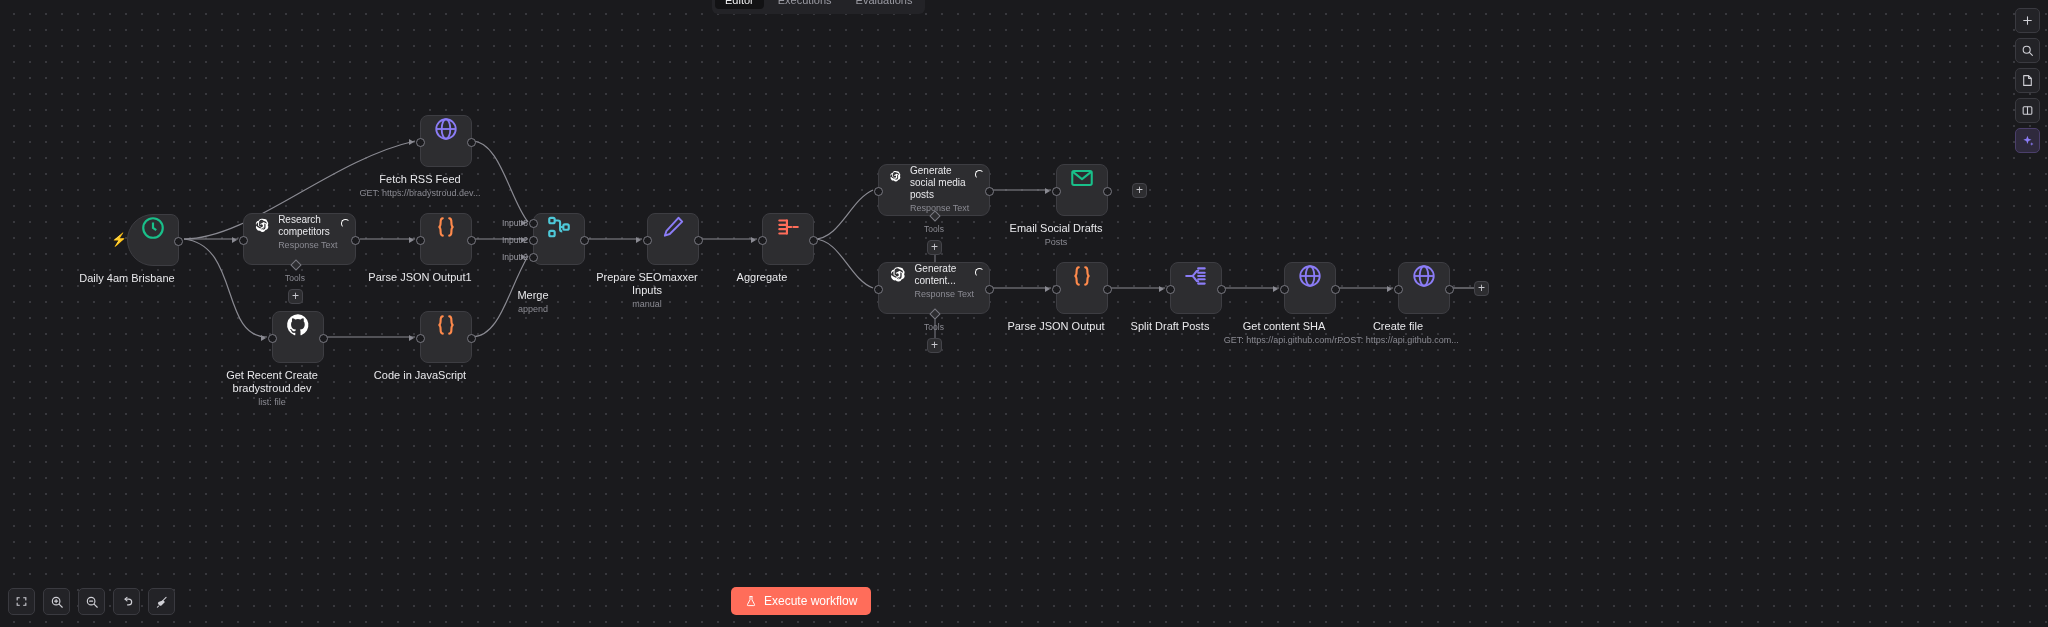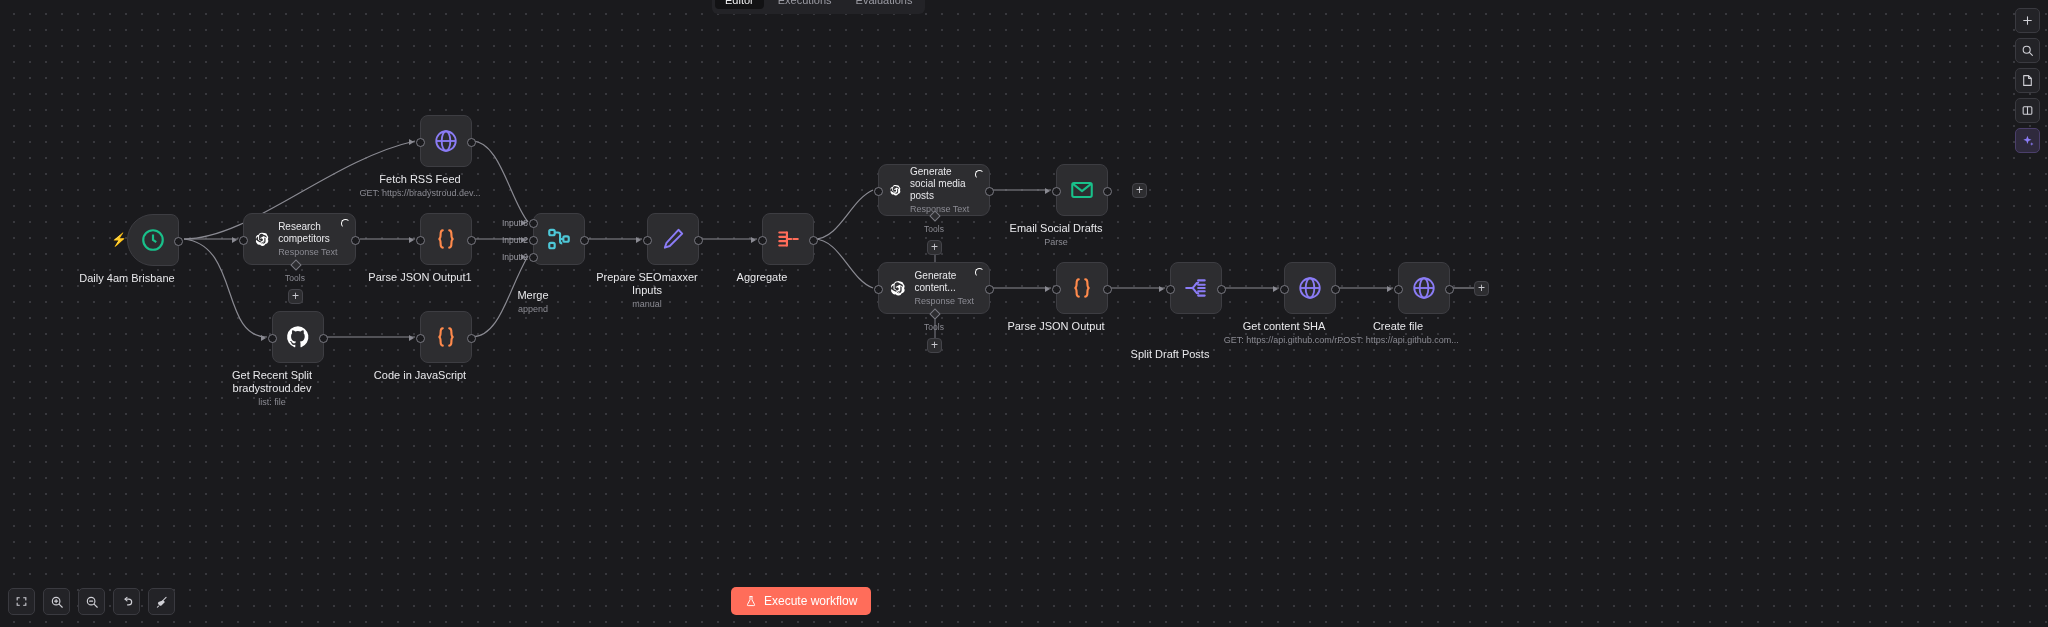--- a/index.html
+++ b/index.html
@@ -19,21 +19,21 @@
   }
   #edges { position: absolute; inset: 0; pointer-events: none; }
 
   
   .node { position: absolute; }
   .node-box {
     position: absolute; left: 0; top: 0;
     background: #2d2d30;
     border: 1px solid #3d3d42;
     border-radius: 8px;
-    display: flex; align-items: center; justify-content: center;
+    display: flex; justify-content: center;
   }
   .node-sq .node-box { width: 52px; height: 52px; }
   .node-wide .node-box {
     width: 112px; height: 52px;
     justify-content: flex-start; gap: 9px; padding: 0 10px;
     border-radius: 9px;
   }
   .node-trigger .node-box {
     width: 52px; height: 52px;
     border-top-left-radius: 26px; border-bottom-left-radius: 26px;
@@ -214,21 +214,21 @@
   <div class="node node-sq" style="left:272px; top:311px;">
     <div class="node-box">
       <svg width="26" height="26" viewBox="0 0 24 24" fill="#ffffff">
         <path d="M12 2A10 10 0 0 0 8.8 21.5c.5.1.7-.2.7-.5v-1.8c-2.8.6-3.4-1.3-3.4-1.3-.5-1.2-1.1-1.5-1.1-1.5-.9-.6.1-.6.1-.6 1 .1 1.5 1 1.5 1 .9 1.5 2.4 1.1 3 .8.1-.7.4-1.1.6-1.4-2.2-.3-4.6-1.1-4.6-5a4 4 0 0 1 1-2.7c-.1-.3-.4-1.3.1-2.6 0 0 .8-.3 2.7 1a9.4 9.4 0 0 1 5 0c1.9-1.3 2.7-1 2.7-1 .5 1.3.2 2.3.1 2.6a4 4 0 0 1 1 2.7c0 3.9-2.3 4.7-4.6 5 .4.3.7.9.7 1.9v2.8c0 .3.2.6.7.5A10 10 0 0 0 12 2z"></path>
       </svg>
       <div class="port in" style="top:21.5px;"></div>
       <div class="arrow" style="left:-12px; top:22.5px;"></div>
       <div class="port out" style="top:21.5px;"></div>
     </div>
     <div class="node-labels" style="top:58px;">
-      <div class="node-title wrap">Get Recent Split bradystroud.dev</div>
+      <div class="node-title wrap">Get Recent Create bradystroud.dev</div>
       <div class="node-sub">list: file</div>
     </div>
   </div>
 
   <div class="node node-sq" style="left:420px; top:311px;">
     <div class="node-box">
       <svg width="26" height="26" viewBox="0 0 24 24" fill="none" stroke="#ff8a4c" stroke-width="2" stroke-linecap="round">
         <path d="M9 4c-2 0-2 3-2 4s0 4-2 4c2 0 2 3 2 4s0 4 2 4"></path>
         <path d="M15 4c2 0 2 3 2 4s0 4 2 4c-2 0-2 3-2 4s0 4-2 4"></path>
       </svg>
@@ -321,21 +321,21 @@
         <rect x="3" y="5.5" width="18" height="13" rx="1.6"></rect>
           <path d="M3.6 6.4 12 13l8.4-6.6"></path>
       </svg>
       <div class="port in" style="top:21.5px;"></div>
       <div class="arrow" style="left:-12px; top:22.5px;"></div>
       <div class="port out" style="top:21.5px;"></div>
     </div>
     <div class="plus-chip" style="left:76px; top:18.5px;">+</div>
     <div class="node-labels" style="top:58px;">
       <div class="node-title">Email Social Drafts</div>
-      <div class="node-sub">Parse</div>
+      <div class="node-sub">Posts</div>
     </div>
   </div>
 
   <div class="node node-wide" style="left:878px; top:262px;">
     <div class="node-box">
       <svg width="22" height="22" viewBox="0 0 24 24" fill="#ffffff">
         <path d="M12 2.2c-2.1 0-3.9 1.3-4.6 3.2A4.9 4.9 0 0 0 3.8 13a4.9 4.9 0 0 0 .6 5.8 4.9 4.9 0 0 0 5.3 2.3 4.9 4.9 0 0 0 8.5-1.3 4.9 4.9 0 0 0 3.6-7.6 4.9 4.9 0 0 0-.6-5.8A4.9 4.9 0 0 0 16 2.6 4.9 4.9 0 0 0 12 2.2zm0 1.6c1.2 0 2.3.5 3 1.4l-4.5 2.6a.9.9 0 0 0-.5.8v5.6l-1.9-1.1V7.8c0-2.2 1.8-4 3.9-4zm5.3 2.3c1.9.3 3.2 2.1 2.9 4l-4.4-2.6a.9.9 0 0 0-.9 0l-4.8 2.8V8.1l4.3-2.5c1-.6 2-.7 2.9.5zM6.5 7.4v5.4c0 .4.2.7.5.9l4.8 2.8-1.9 1.1-4.3-2.5a3.9 3.9 0 0 1-1.4-5.3c.4-.7 1-1.2 1.7-1.5zm9.9 2.2l1.9 1.1v5c0 2.2-1.8 4-4 4-1.2 0-2.2-.5-3-1.4l4.6-2.6c.3-.2.5-.5.5-.9v-5.2zm-4.4 1.3l2 1.2v2.3l-2 1.2-2-1.2V12l2-1.2zm3.6 3.6v2.1c0 1.3-1 2.4-2.3 2.4-.4 0-.8-.1-1.1-.3l4.3-2.5-.9-1.7z"></path>
       </svg>
       <div class="inner-text">
         <div class="inner-title">Generate content...</div>
@@ -369,21 +369,21 @@
     <div class="node-box">
       <svg width="26" height="26" viewBox="0 0 24 24" fill="none" stroke="#8b7cf6" stroke-width="2" stroke-linecap="round">
         <path d="M3 12h5"></path>
           <path d="M8 12c3 0 3-5 6-5M8 12c3 0 3 5 6 5"></path>
         <path d="M14 5h6M14 9h6M14 12h6M14 15h6M14 19h6"></path>
       </svg>
       <div class="port in" style="top:21.5px;"></div>
       <div class="arrow" style="left:-12px; top:22.5px;"></div>
       <div class="port out" style="top:21.5px;"></div>
     </div>
-    <div class="node-labels" style="top:58px;margin-top:28px;">
+    <div class="node-labels" style="top:58px;">
       <div class="node-title">Split Draft Posts</div>
     </div>
   </div>
 
   <div class="node node-sq" style="left:1284px; top:262px;">
     <div class="node-box">
       <svg width="26" height="26" viewBox="0 0 24 24" fill="none" stroke="#8b7cf6" stroke-width="1.7">
         <circle cx="12" cy="12" r="9"></circle>
           <ellipse cx="12" cy="12" rx="4" ry="9"></ellipse>
           <path d="M3 12h18"></path>

